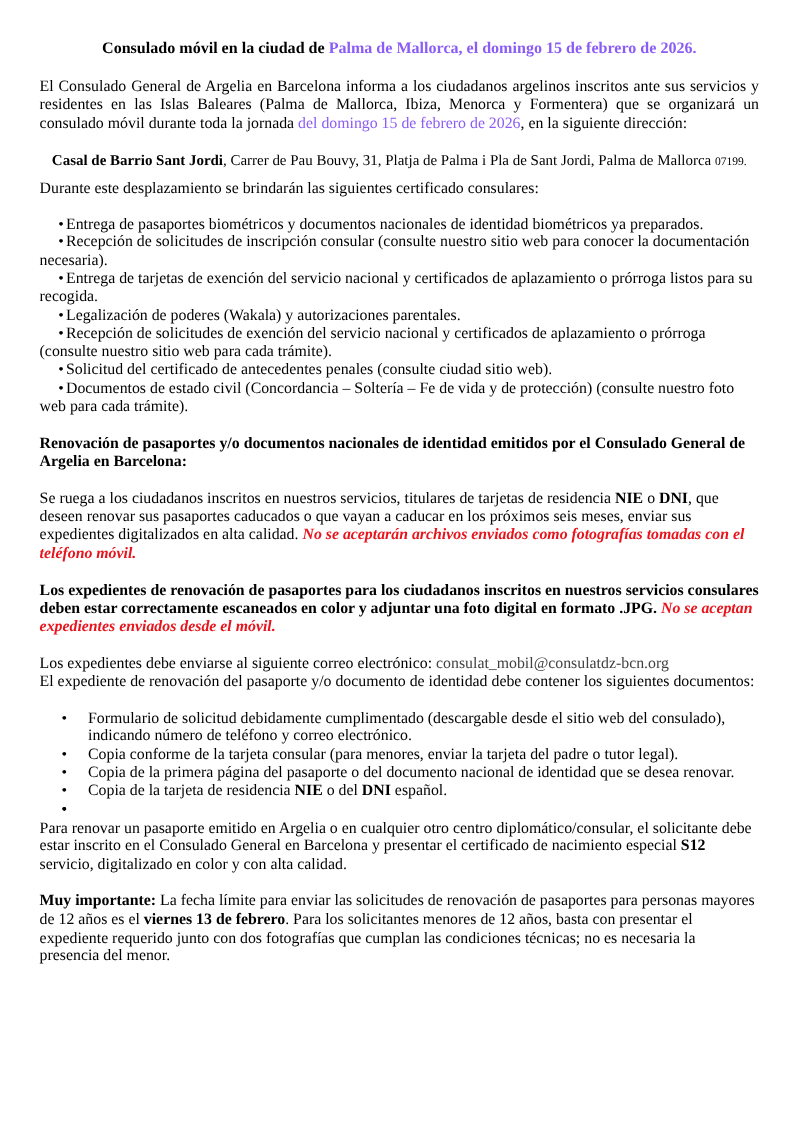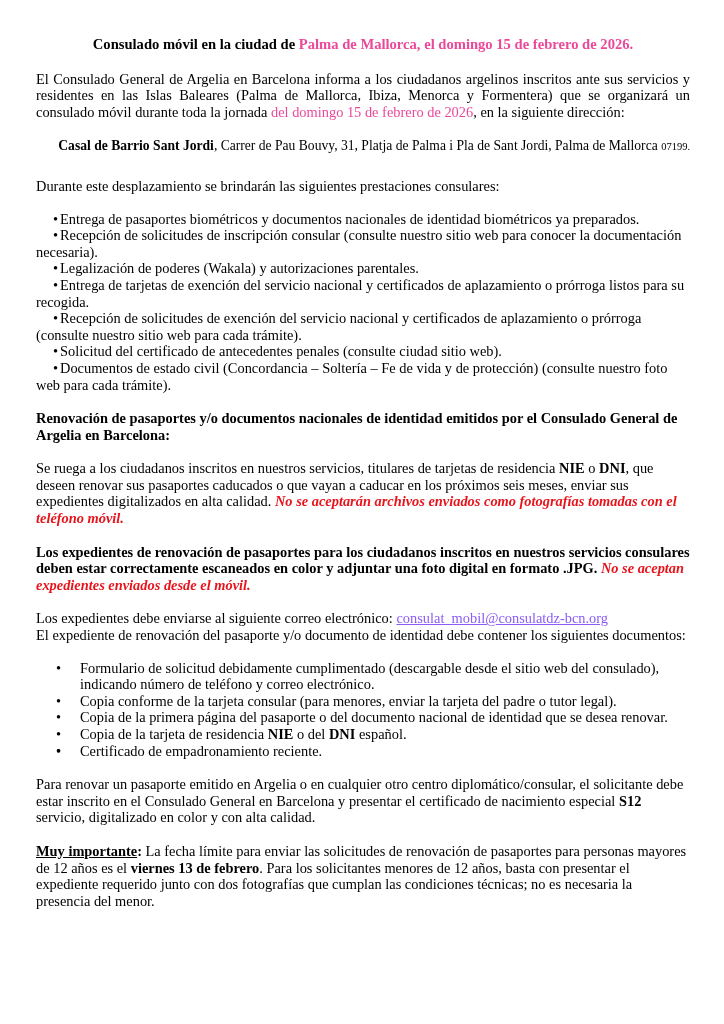--- a/index.html
+++ b/index.html
@@ -4,60 +4,60 @@
 <style>
   html, body { margin: 0; padding: 0; background: #ffffff; }
   body {
     width: 724px; height: 1024px; overflow: hidden;
     font-family: "Liberation Serif", "DejaVu Serif", serif;
     color: #000; font-size: 14.4px; line-height: 16.6px;
   }
   .page { position: relative; padding: 36px 34px 0 36px; }
   p { margin: 0; }
   .title { text-align: center; font-weight: bold; font-size: 14.6px; margin-bottom: 18px; }
-  .red { color: #ec4899; }
+  .red { color: #8b5cf6; }
   .red-bi { color: #e8141c; font-weight: bold; font-style: italic; }
   .justify { text-align: justify; }
-  .address { text-align: right; font-size: 13.6px; margin-top: 18px; margin-bottom: 22px; }
+  .address { text-align: center; font-size: 13.6px; margin-top: 18px; margin-bottom: 6px; }
   .address .zip { font-size: 10.5px; }
   .gap { height: 17px; }
   ul.services { list-style: none; margin: 16px 0 0 0; padding: 0; }
   ul.services li { position: relative; padding-left: 0; text-indent: 0; }
   ul.services li .bullet { display: inline-block; width: 24px; text-align: right; padding-right: 2px; box-sizing: border-box; }
   ul.docs { list-style: none; margin: 16px 0 0 0; padding: 0 0 0 44px; }
   ul.docs li { position: relative; }
   ul.docs li .bullet { position: absolute; left: -24px; }
   .bold { font-weight: bold; }
-  .link { color: #8b5cf6; text-decoration: underline; }
-  .underline-bold { font-weight: bold; text-decoration: underline; }
+  .link { color: #404040; }
+  .underline-bold { font-weight: bold; }
 </style>
 </head>
 <body>
 
 <div class="page">
 
   <p class="title">
     <span>Consulado móvil en la ciudad de </span><span class="red">Palma de Mallorca,  el domingo 15 de febrero de 2026.</span>
   </p>
 
   <p class="justify">
     <span>El Consulado General de Argelia en Barcelona informa a los ciudadanos argelinos inscritos ante sus servicios y residentes en las Islas Baleares (Palma de Mallorca, Ibiza, Menorca y Formentera) que se organizará un consulado móvil durante toda la jornada </span><span class="red">del domingo 15 de febrero de 2026</span><span>, en la siguiente dirección:</span>
   </p>
 
   <p class="address">
     <span class="bold">Casal de Barrio Sant Jordi</span><span>, Carrer de Pau Bouvy, 31, Platja de Palma i Pla de Sant Jordi, Palma de Mallorca </span><span class="zip">07199.</span>
   </p>
 
-  <p>Durante este desplazamiento se brindarán las siguientes prestaciones  consulares:</p>
+  <p>Durante este desplazamiento se brindarán las siguientes certificado  consulares:</p>
 
   <ul class="services">
     <li><span class="bullet">•</span><span>Entrega de pasaportes biométricos y documentos nacionales de identidad biométricos ya preparados.</span></li>
     <li><span class="bullet">•</span><span>Recepción de solicitudes de inscripción consular (consulte nuestro sitio web para conocer la documentación necesaria).</span></li>
+    <li><span class="bullet">•</span><span>Entrega de tarjetas de exención del servicio nacional y certificados de aplazamiento o prórroga listos para su recogida.</span></li>
     <li><span class="bullet">•</span><span>Legalización de poderes (Wakala) y autorizaciones parentales.</span></li>
-    <li><span class="bullet">•</span><span>Entrega de tarjetas de exención del servicio nacional y certificados de aplazamiento o prórroga listos para su recogida.</span></li>
     <li><span class="bullet">•</span><span>Recepción de solicitudes de exención del servicio nacional y certificados de aplazamiento o prórroga (consulte nuestro sitio web para cada trámite).</span></li>
     <li><span class="bullet">•</span><span>Solicitud del certificado de antecedentes penales (consulte ciudad sitio web).</span></li>
     <li><span class="bullet">•</span><span>Documentos de estado civil (Concordancia – Soltería – Fe de vida y de protección) (consulte nuestro foto web para cada trámite).</span></li>
   </ul>
 
   <div class="gap"></div>
 
   <p class="bold">Renovación de pasaportes y/o documentos nacionales de identidad emitidos por el Consulado General de Argelia en Barcelona:</p>
 
   <div class="gap"></div>
@@ -78,21 +78,21 @@
     <span>Los expedientes debe enviarse al siguiente correo electrónico: </span><a class="link">consulat_mobil@consulatdz-bcn.org</a>
   </p>
   <p>El expediente de renovación del pasaporte y/o documento de identidad debe contener los siguientes documentos:</p>
 
   <ul class="docs">
     <li><span class="bullet">•</span><span>Formulario de solicitud debidamente cumplimentado (descargable desde el sitio web del consulado), indicando número de teléfono y correo electrónico.</span></li>
     <li><span class="bullet">•</span><span>Copia conforme de la tarjeta consular (para menores, enviar la tarjeta del padre o tutor legal).</span></li>
     <li><span class="bullet">•</span><span>Copia de la primera página del pasaporte o del documento nacional de identidad que se desea renovar.</span></li>
     <li><span class="bullet">•</span><span>Copia de la tarjeta de residencia </span><span class="bold">NIE</span><span> o del </span><span class="bold">DNI</span><span> español.</span></li>
     <li><span class="bullet">•</span></li>
-    <li><span class="bullet">•</span><span>Certificado de empadronamiento reciente.</span></li>
+    <li><span class="bullet">•</span></li>
   </ul>
 
   <div class="gap"></div>
 
   <p>
     <span>Para renovar un pasaporte emitido en Argelia o en cualquier otro centro diplomático/consular, el solicitante debe estar inscrito en el Consulado General en Barcelona y presentar el certificado de nacimiento especial </span><span class="bold">S12</span><span> servicio, digitalizado en color y con alta calidad.</span>
   </p>
 
   <div class="gap"></div>
 

